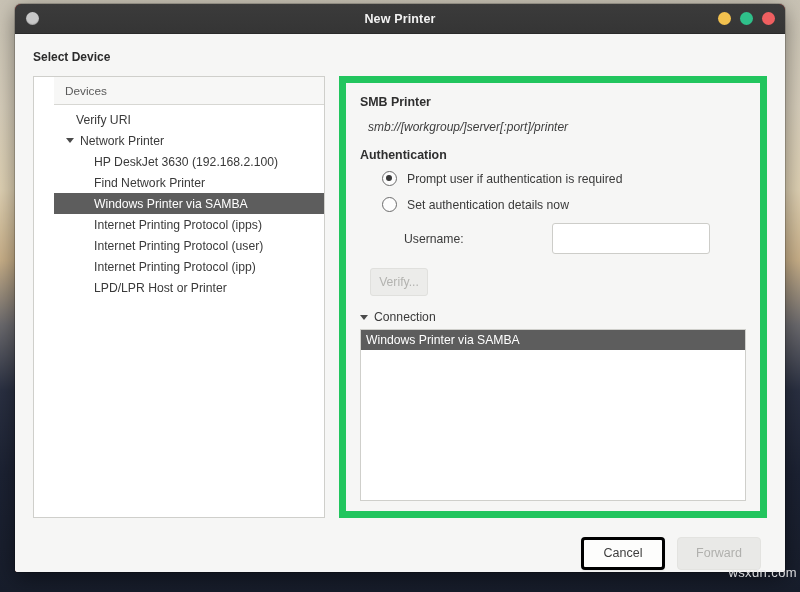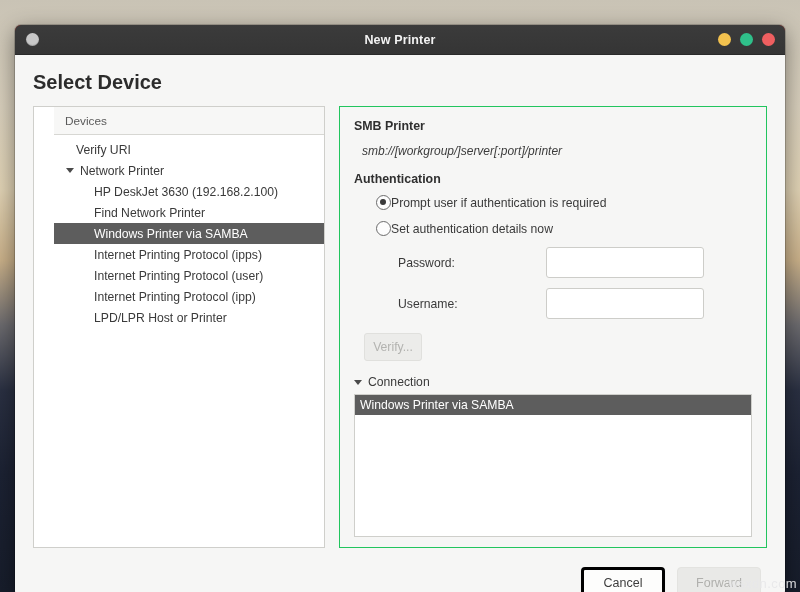--- a/index.html
+++ b/index.html
@@ -12,21 +12,21 @@
     background: linear-gradient(180deg,
         #c9c3b5 0%, #d8cfbc 18%, #e0d2b4 32%,
         #c9b089 44%, #6b6a6e 55%, #2a3042 66%,
         #1c2233 80%, #171d2b 100%);
     position: relative;
   }
 
   
   #window {
     position: absolute;
-    left: 15px; top: 25px;
+    left: 15px; top: 4px;
     width: 770px; height: 568px;
     background: #b91c1c;
     border-radius: 6px 6px 3px 3px;
     box-shadow: 0 6px 22px rgba(0,0,0,0.45), 0 0 0 1px rgba(0,0,0,0.18);
     overflow: hidden;
     display: flex; flex-direction: column;
   }
 
   
   #titlebar {
@@ -62,21 +62,21 @@
 
   
   #content {
     flex: 1 1 auto;
     background: #f6f6f5;
     position: relative;
     display: flex; flex-direction: column;
     padding: 0;
   }
   #page-title {
-    font-size: 20px;
+    font-size: 12px;
     font-weight: bold;
     color: #2c2c2c;
     margin: 16px 0 12px 18px;
   }
 
   #panes {
     display: flex;
     flex: 1 1 auto;
     padding: 0 18px;
     gap: 14px;
@@ -125,21 +125,21 @@
     border-right: 4.5px solid transparent;
     border-top: 5.5px solid #4a4a4a;
     margin-right: 6px;
     margin-left: 12px;
   }
 
   
   #smb-pane {
     flex: 1 1 auto;
     background: #f6f6f5;
-    border: 1px solid #22c55e;
+    border: 7px solid #22c55e;
     height: 442px;
     box-sizing: border-box;
     padding: 12px 14px 10px 14px;
     display: flex; flex-direction: column;
   }
   .section-head {
     font-size: 12.4px;
     font-weight: bold;
     color: #2f2f2f;
     margin: 0 0 9px 0;
@@ -182,20 +182,21 @@
   .hint {
     font-size: 12px;
     font-style: italic;
     color: #3c3c3c;
     margin: 2px 0 14px 8px;
   }
 
   .radio-row {
     display: flex; align-items: center;
     margin: 0 0 11px 22px;
+    gap: 10px;
   }
   .radio {
     width: 15px; height: 15px;
     border-radius: 50%;
     border: 1.6px solid #6c6c6c;
     background: #fdfdfd;
     position: relative;
     flex: 0 0 auto;
     box-sizing: border-box;
   }
@@ -290,21 +291,21 @@
   #forward-button {
     background: #e9e9e7;
     border: 1px solid #e3e3e0;
     color: #b0b0ad;
     cursor: default;
   }
 
   
   #watermark {
     position: absolute;
-    right: 3px; bottom: 1px;
+    right: 3px; bottom: 12px;
     font-size: 13px;
     color: #e8e8ea;
     letter-spacing: .4px;
     font-family: "Liberation Sans", sans-serif;
     opacity: .92;
     pointer-events: none;
   }
 </style>
 </head>
 <body>
@@ -373,24 +374,20 @@
         <div class="radio-row">
           <span class="radio on"></span>
           <span class="radio-label">Prompt user if authentication is required</span>
         </div>
 
         <div class="radio-row">
           <span class="radio"></span>
           <span class="radio-label">Set authentication details now</span>
         </div>
 
-        <div class="field-row">
-          <div class="field-label">Password:</div>
-          <input class="txtfield" type="password" value="" style="">
-        </div>
 
         <div class="field-row">
           <div class="field-label">Username:</div>
           <input class="txtfield" type="text" value="" style="">
         </div>
 
         <button class="btn verify-btn">Verify...</button>
 
         <div class="conn-head">
           <span class="tri-sm"></span>

